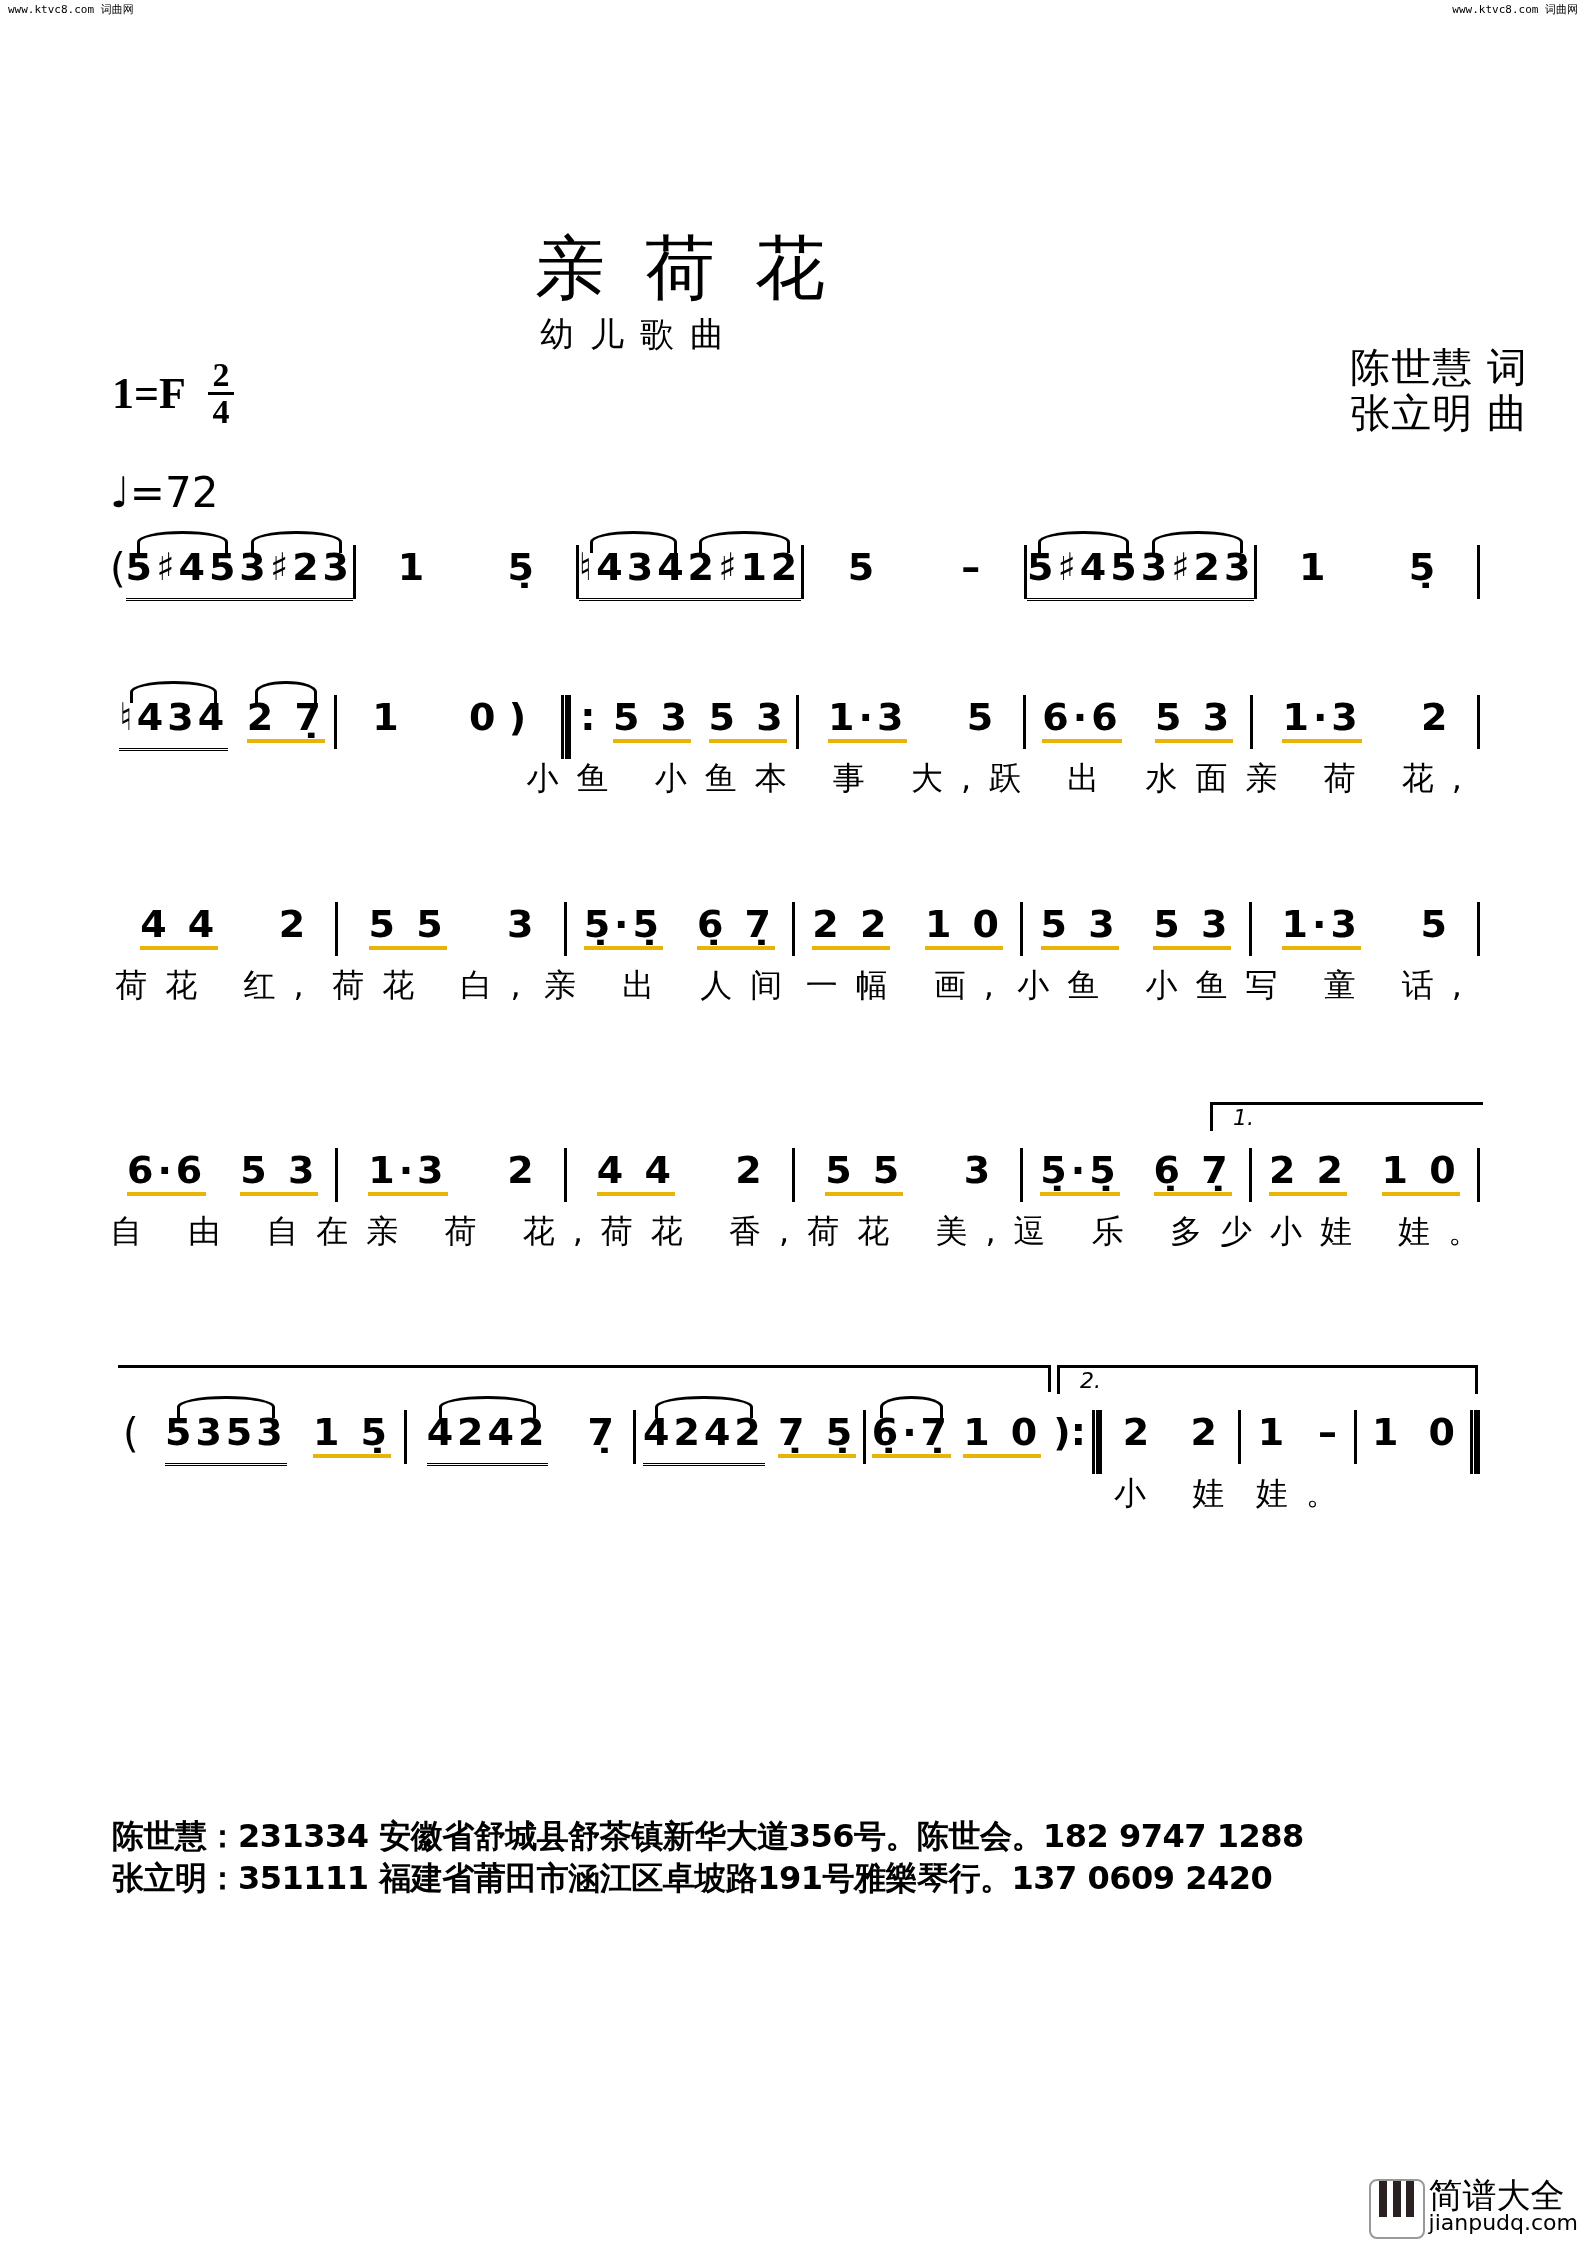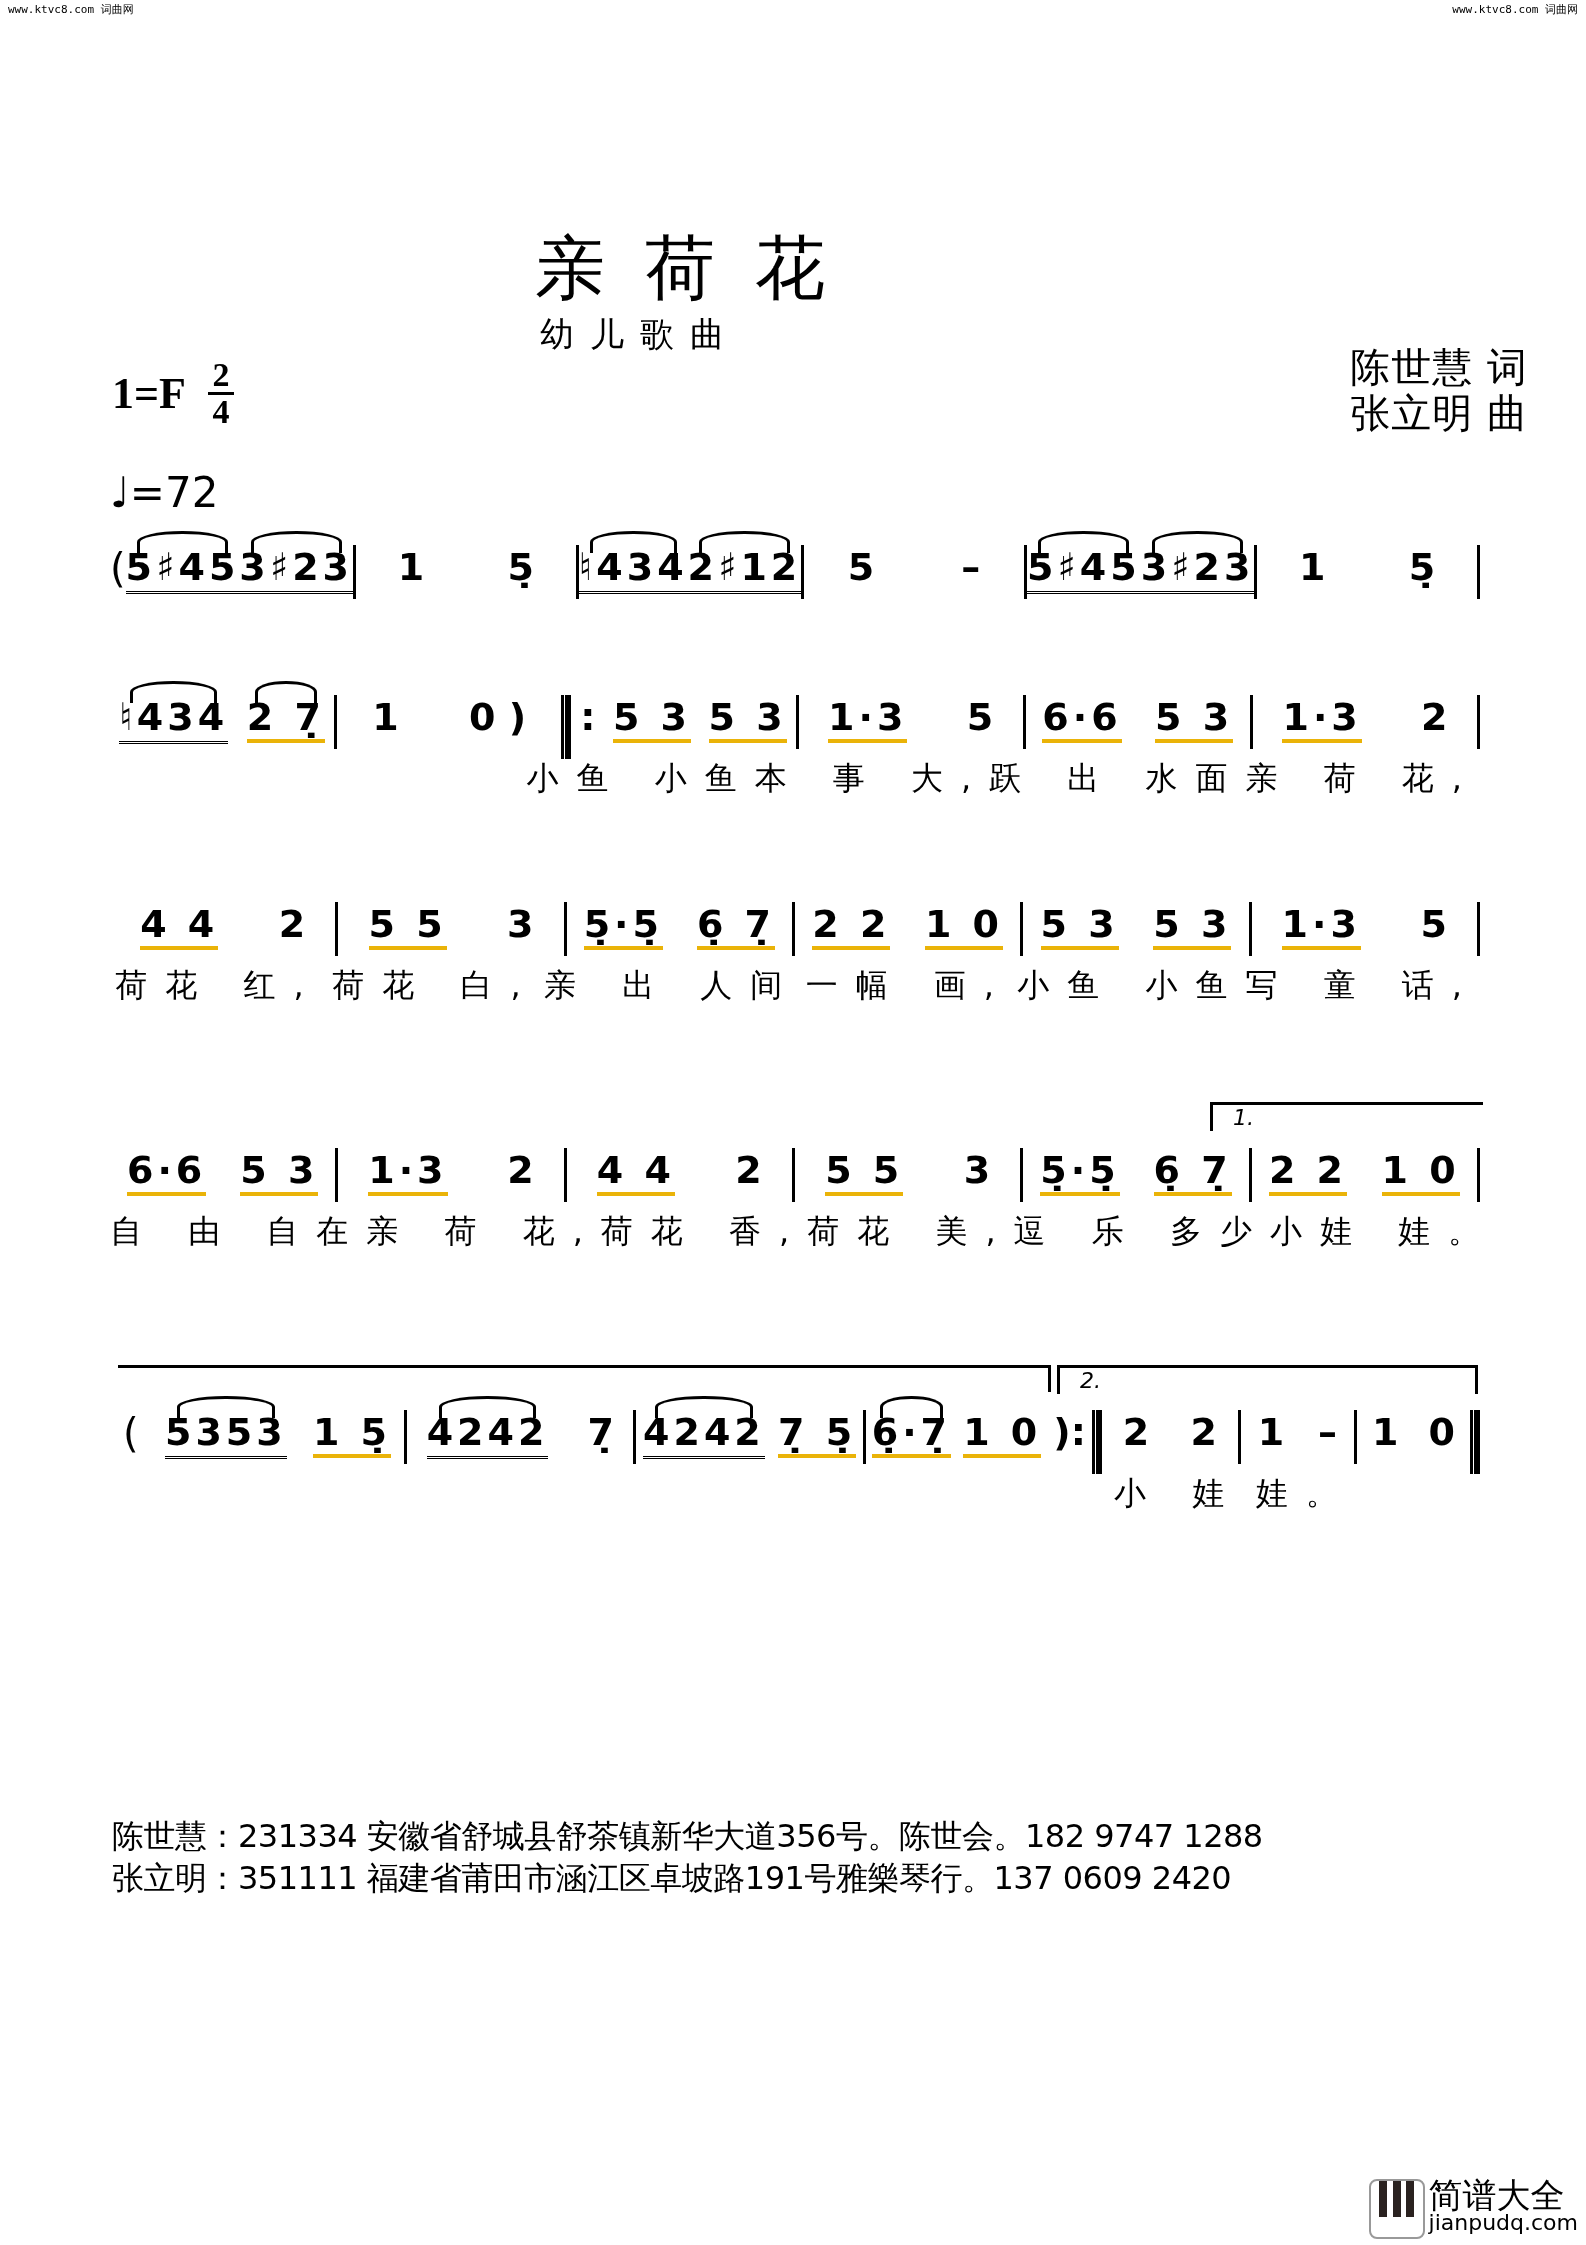--- a/index.html
+++ b/index.html
@@ -17,26 +17,26 @@
   .credits{position:absolute;right:58px;top:344px;font-size:40px;line-height:46px;text-align:left;}
   .credits div{letter-spacing:1px;}
   .row{position:absolute;left:110px;width:1370px;}
   .notes{display:flex;align-items:flex-start;font-family:"DejaVu Sans","Liberation Sans",sans-serif;font-weight:bold;font-size:38px;height:60px;}
   .m{display:flex;justify-content:space-around;flex:1;align-items:flex-start;position:relative;}
   .bl{width:3px;height:54px;background:#000;flex:none;}
   .dbl{width:10px;height:64px;border-left:3px solid #000;border-right:6px solid #000;box-sizing:border-box;flex:none;}
   .grp{display:inline-flex;flex-direction:column;align-items:center;position:relative;}
   .grp .tx{white-space:pre;letter-spacing:4px;}
   .ul1{border-bottom:4px solid #eab308;}
-  .ul2{border-bottom:3px double #000;padding-bottom:2px;}
+  .ul2{border-bottom:3px double #000;padding-bottom:9px;}
   .slur{position:absolute;top:-14px;left:10%;width:80%;height:22px;border:3px solid #000;border-bottom:none;border-radius:50% 50% 0 0;box-sizing:border-box;}
   .lyrics{display:flex;font-size:32px;font-weight:normal;letter-spacing:18px;margin-top:2px;height:50px;}
   .lyrics span{flex:1;text-align:center;white-space:pre;}
   .volta{position:absolute;border-top:3px solid #000;border-left:3px solid #000;height:26px;font-size:22px;font-style:italic;padding-left:20px;}
-  .footer{position:absolute;left:112px;top:1815px;font-size:32px;font-weight:normal;line-height:42px;letter-spacing:-0.5px;}
+  .footer{position:absolute;left:112px;top:1815px;font-size:32px;font-weight:bold;line-height:42px;letter-spacing:-0.5px;}
   .logo{position:absolute;right:8px;bottom:6px;display:flex;align-items:center;}
   .piano{width:56px;height:60px;border:2px solid #999;border-radius:8px;display:flex;justify-content:space-around;padding:0 6px;box-sizing:border-box;background:#fff;}
   .piano i{display:block;width:8px;height:36px;background:#2a2220;}
   .logo-text{margin-left:4px;line-height:28px;}
   .logo-cn{font-size:34px;}
   .logo-en{font-size:22px;}
   .pl{font-size:40px;font-weight:normal;}
 </style>
 </head>
 <body>

